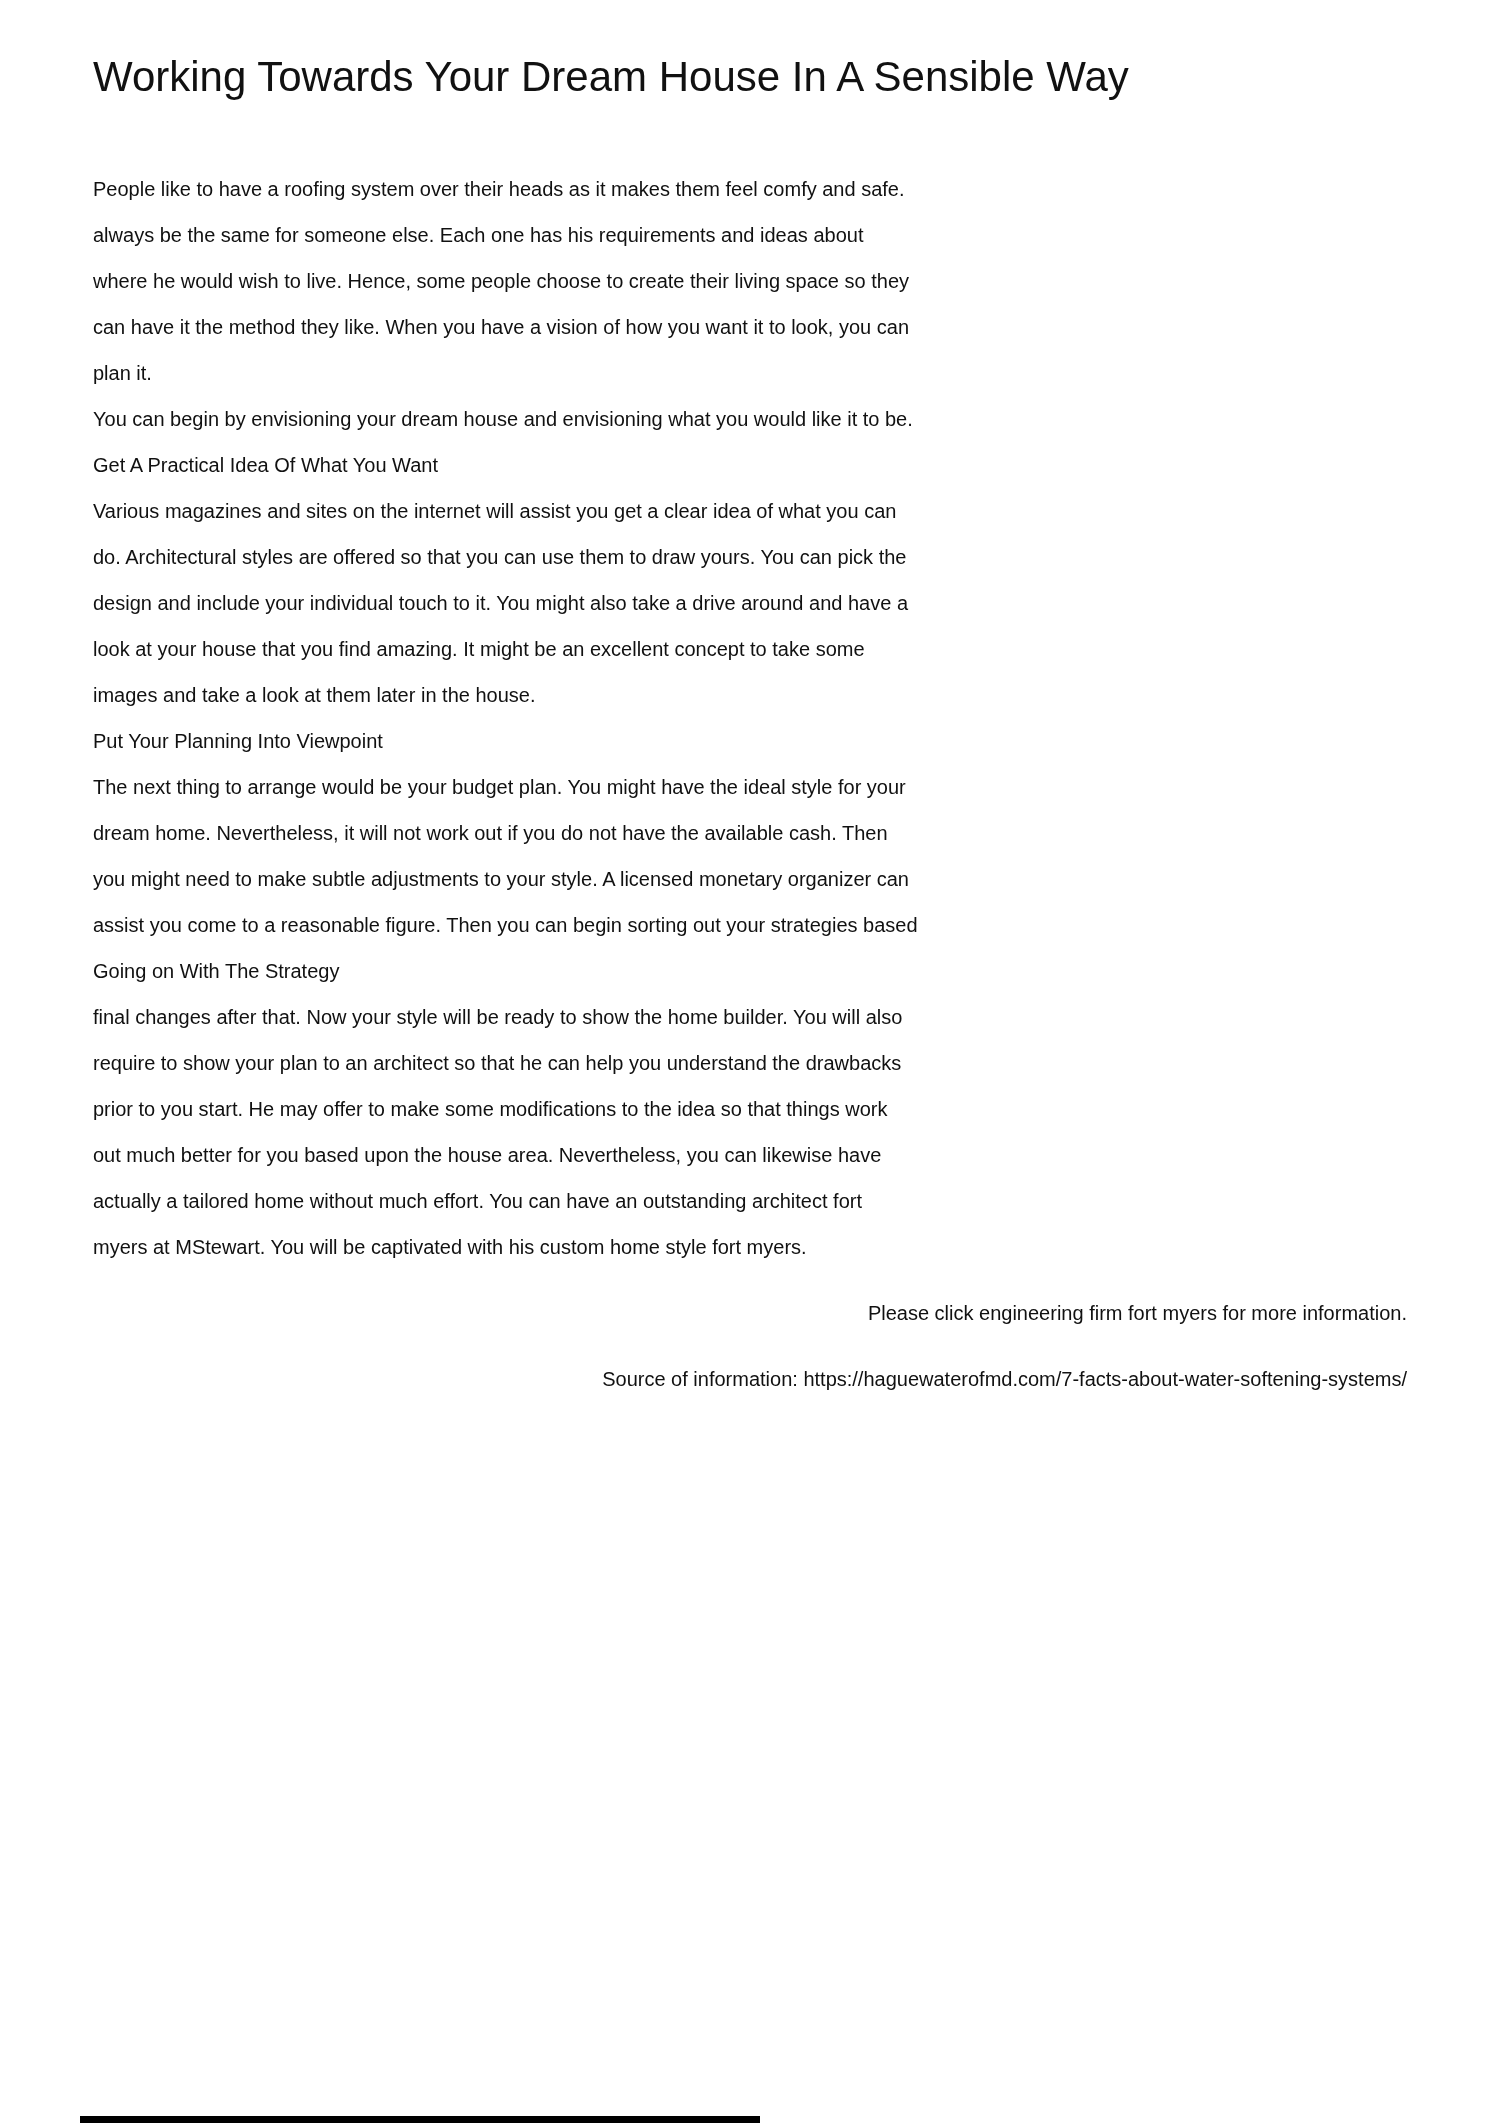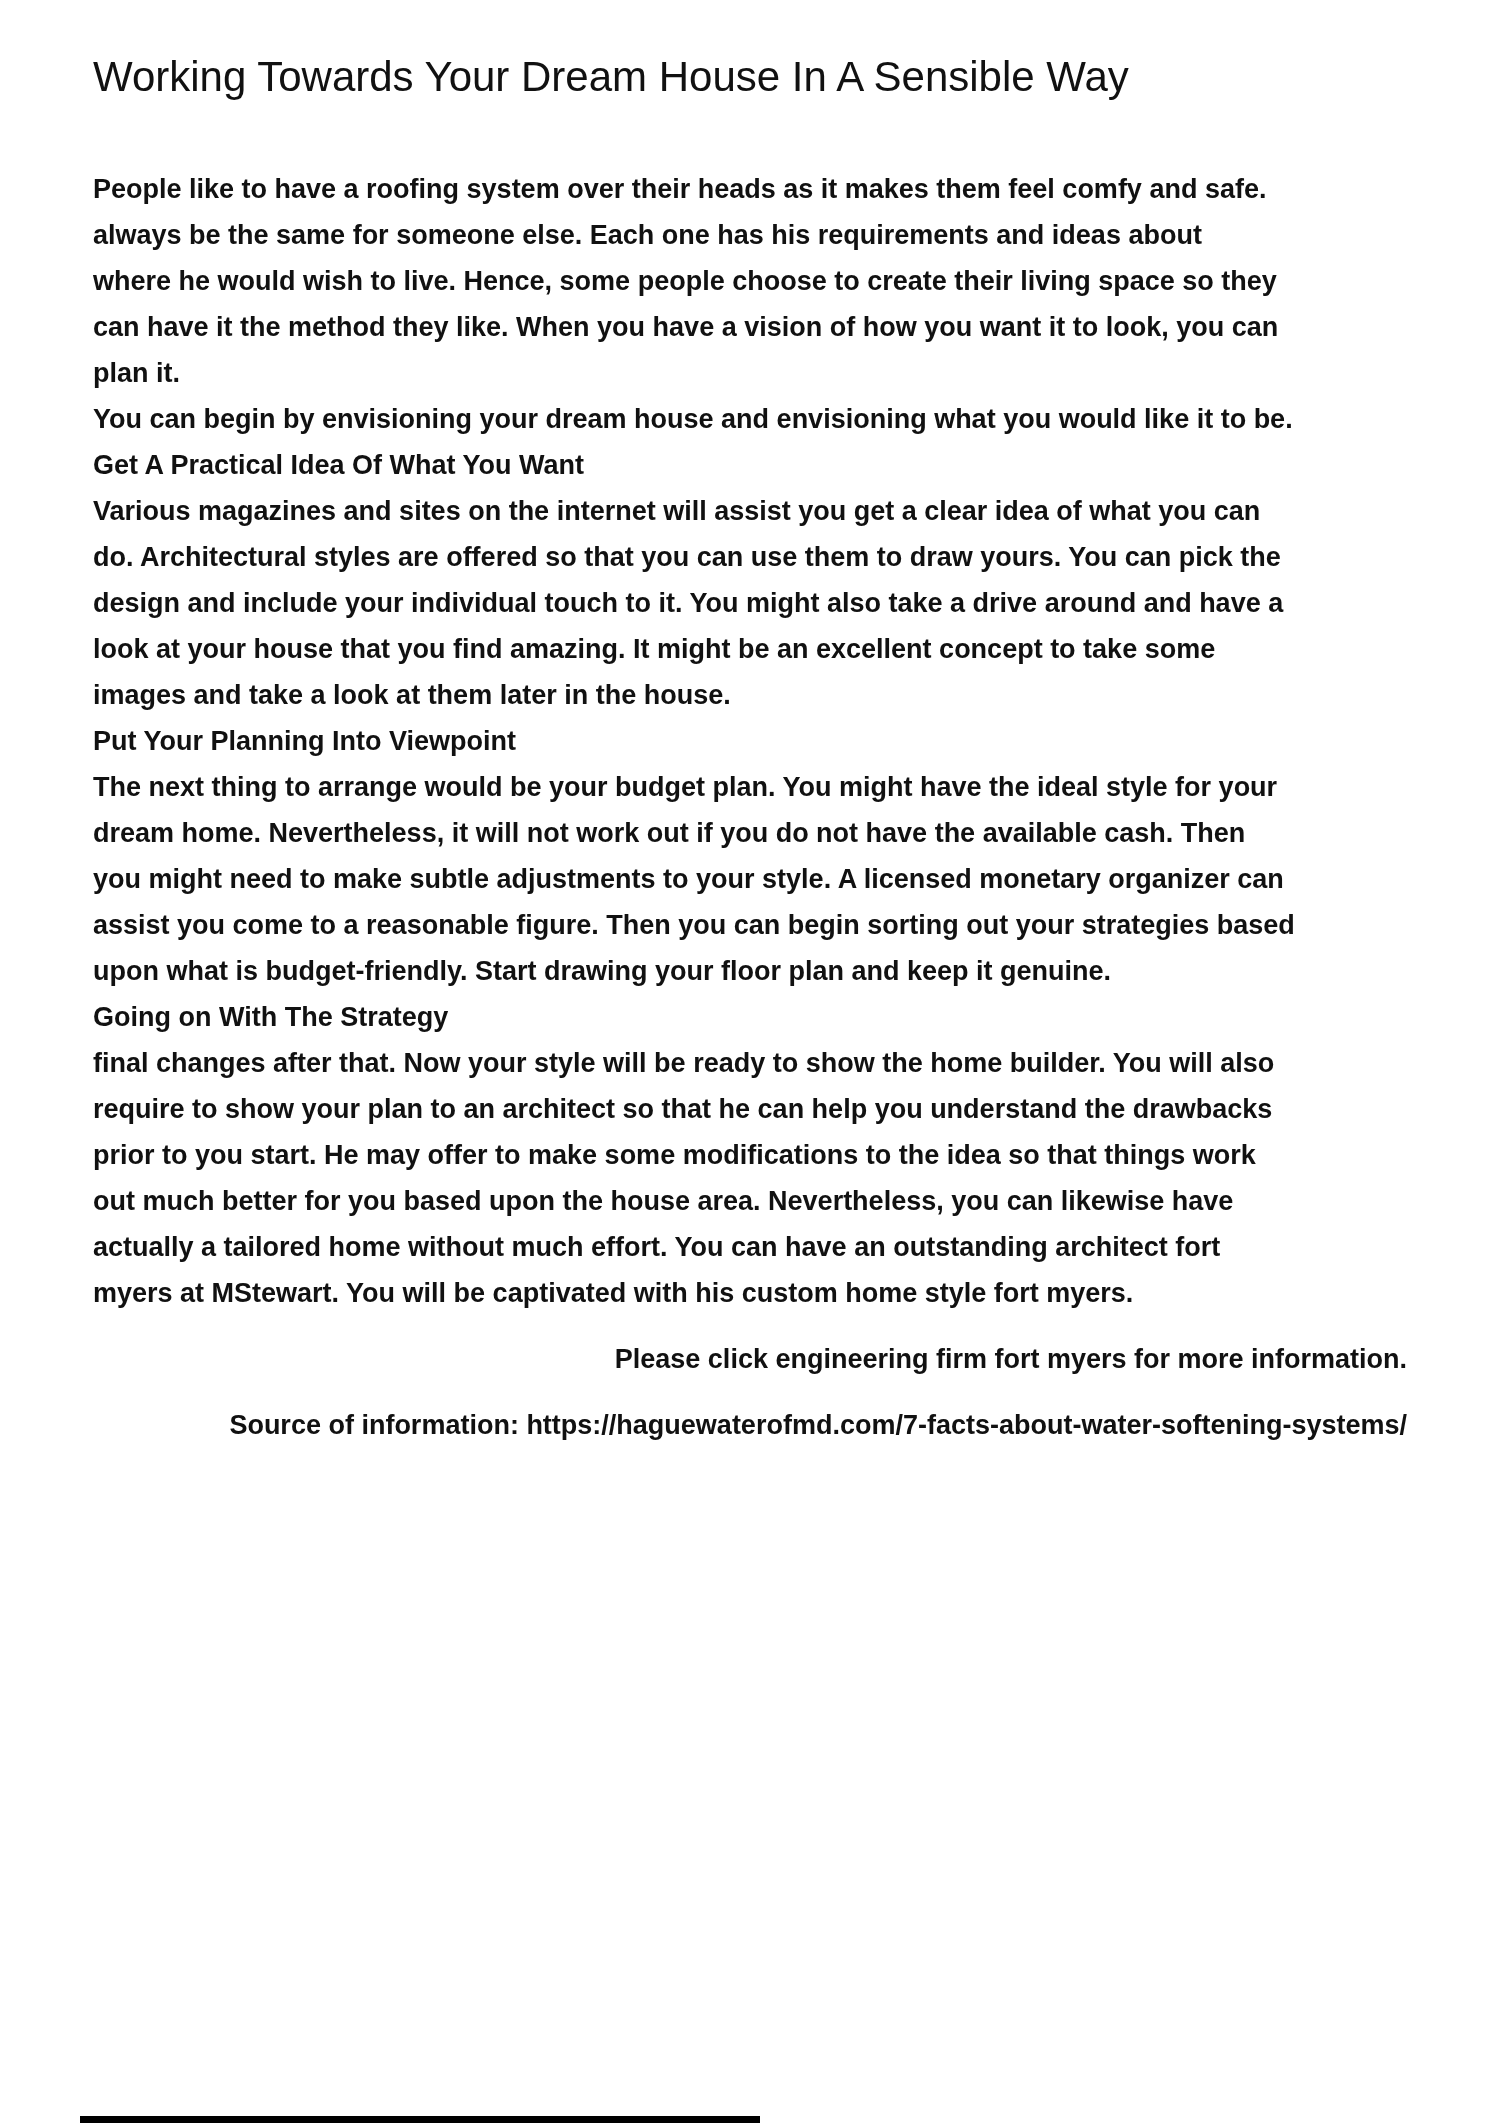--- a/index.html
+++ b/index.html
@@ -22,26 +22,25 @@
   .doc-title {
     font-size: 42px;
     line-height: 50px;
     font-weight: 400;
     letter-spacing: 0;
     margin: 0 0 64px 0;
     color: #111111;
     white-space: nowrap;
   }
   .line {
-    font-size: 27px;
+    font-size: 20px;
     line-height: 46px;
     height: 46px;
     white-space: nowrap;
     color: #111111;
-    font-weight: bold;
   }
   .closing-line {
     margin-top: 20px;
     text-align: right;
   }
   .bottom-strip {
     position: absolute;
     left: 80px;
     bottom: 0;
     width: 680px;
@@ -67,21 +66,20 @@
         <div class="line">Various magazines and sites on the internet will assist you get a clear idea of what you can</div>
         <div class="line">do. Architectural styles are offered so that you can use them to draw yours. You can pick the</div>
         <div class="line">design and include your individual touch to it. You might also take a drive around and have a</div>
         <div class="line">look at your house that you find amazing. It might be an excellent concept to take some</div>
         <div class="line">images and take a look at them later in the house.</div>
         <div class="line">Put Your Planning Into Viewpoint</div>
         <div class="line">The next thing to arrange would be your budget plan. You might have the ideal style for your</div>
         <div class="line">dream home. Nevertheless, it will not work out if you do not have the available cash. Then</div>
         <div class="line">you might need to make subtle adjustments to your style. A licensed monetary organizer can</div>
         <div class="line">assist you come to a reasonable figure. Then you can begin sorting out your strategies based</div>
-        <div class="line">upon what is budget-friendly. Start drawing your floor plan and keep it genuine.</div>
         <div class="line">Going on With The Strategy</div>
         <div class="line">final changes after that. Now your style will be ready to show the home builder. You will also</div>
         <div class="line">require to show your plan to an architect so that he can help you understand the drawbacks</div>
         <div class="line">prior to you start. He may offer to make some modifications to the idea so that things work</div>
         <div class="line">out much better for you based upon the house area. Nevertheless, you can likewise have</div>
         <div class="line">actually a tailored home without much effort. You can have an outstanding architect fort</div>
         <div class="line">myers at MStewart. You will be captivated with his custom home style fort myers.</div>
       </div>
 
     <div class="line closing-line">Please click engineering firm fort myers for more information.</div>

